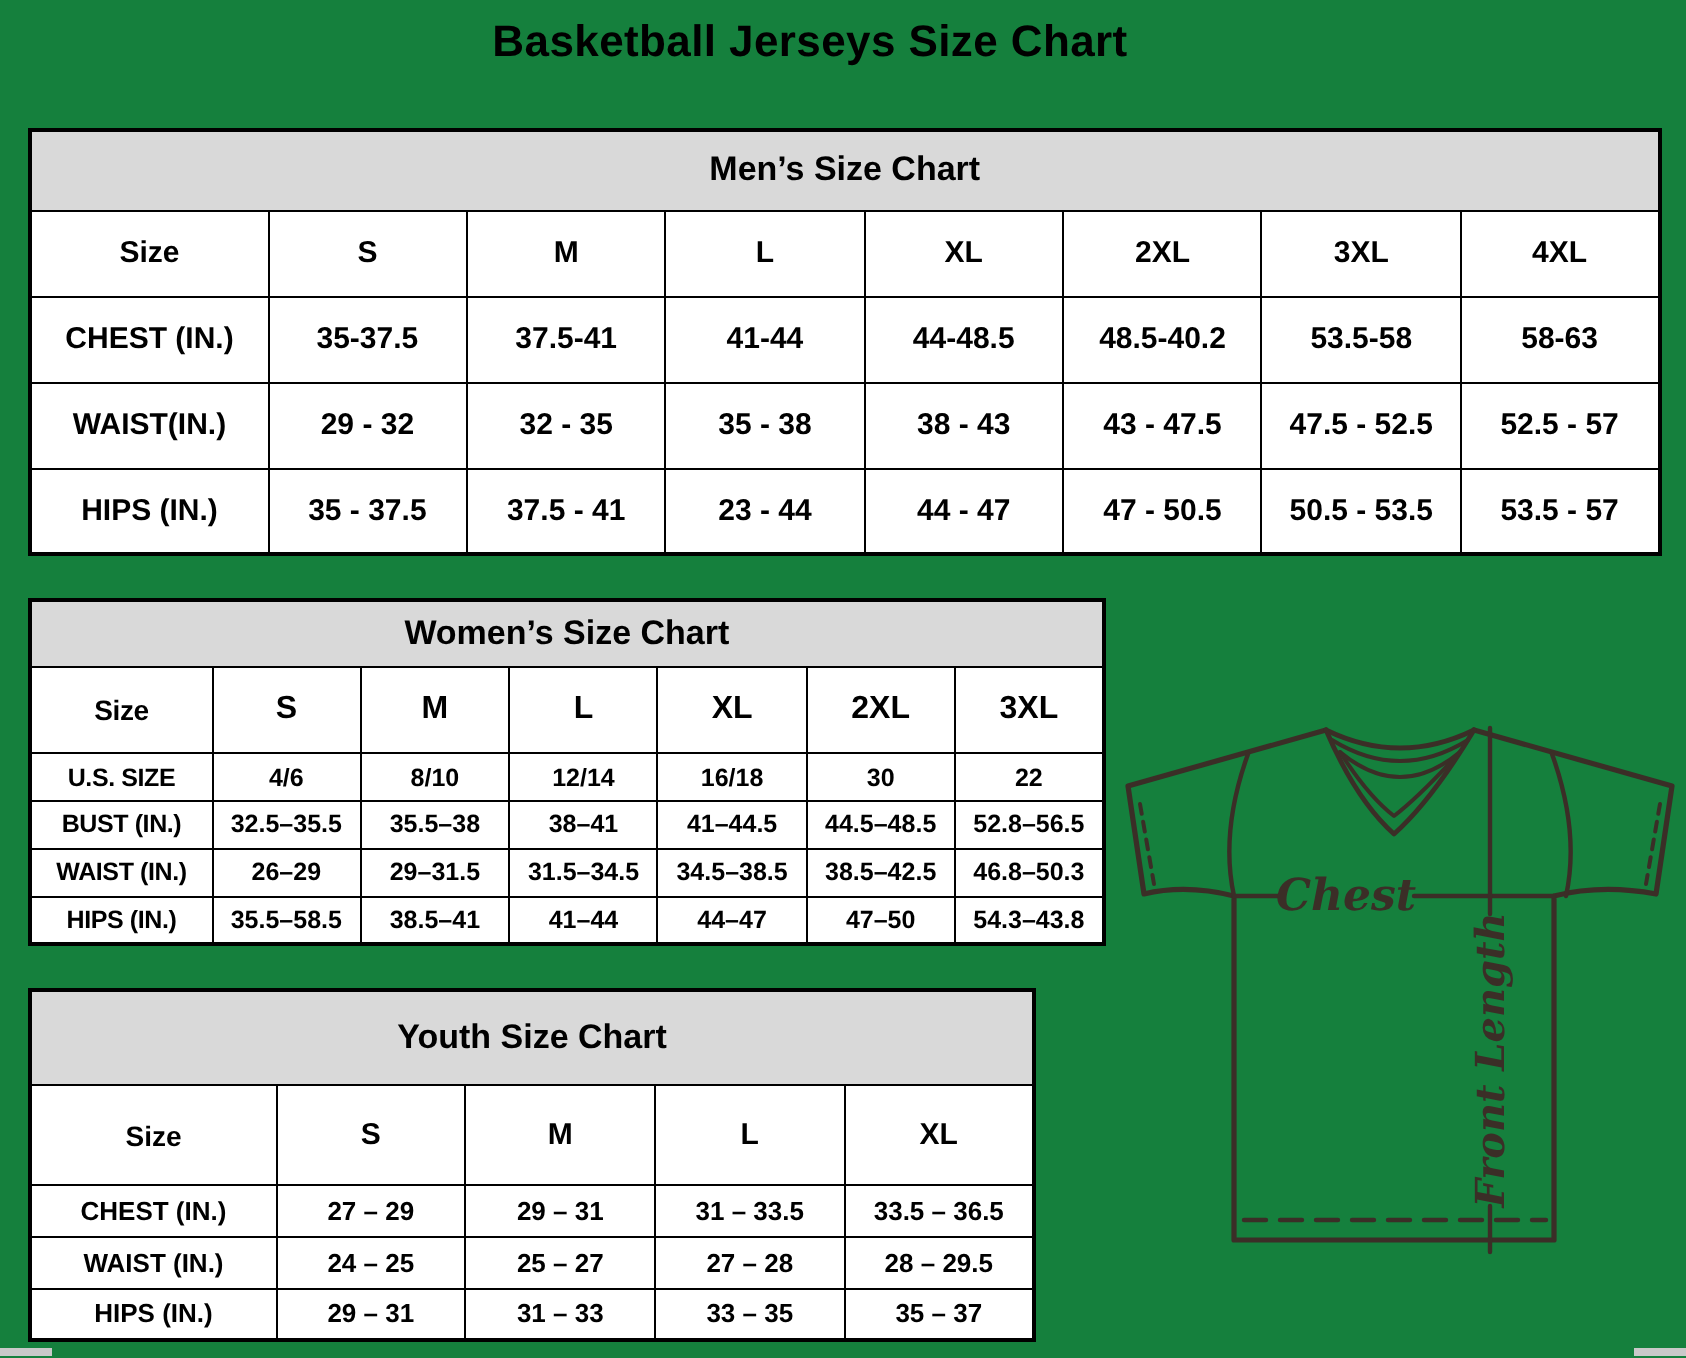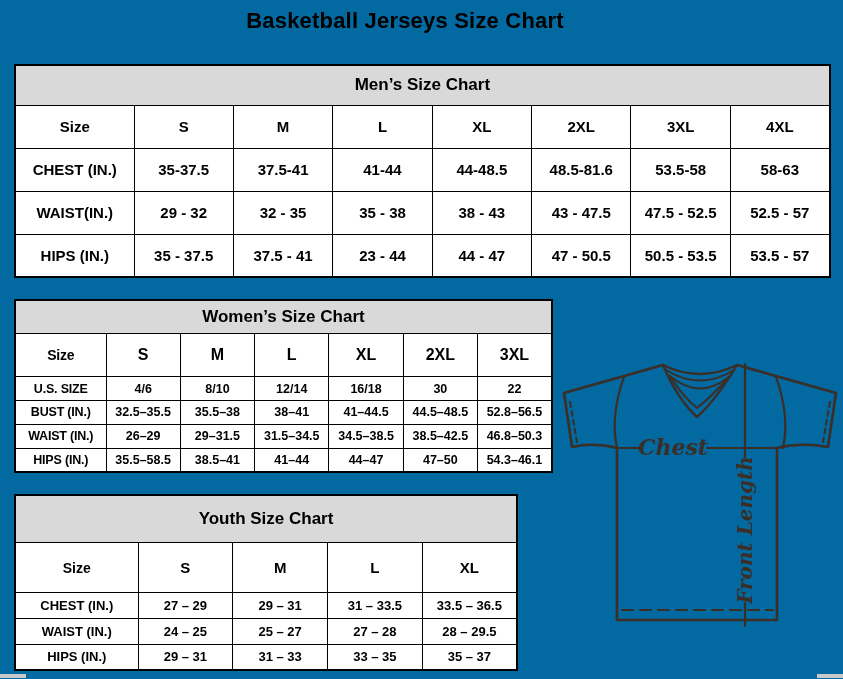--- a/index.html
+++ b/index.html
@@ -1,18 +1,18 @@
 <!DOCTYPE html>
 <html><head>
 <meta charset="utf-8">
 <style>
   * { margin:0; padding:0; box-sizing:border-box; }
   html,body { width:843px; height:679px; background:#ffffff; overflow:hidden;
               font-family:"Liberation Sans", sans-serif; color:#000; }
-  .page { position:relative; width:843px; height:679px; background:#0369a1; }
+  .page { position:relative; width:843px; height:679px; background:#15803d; }
 
   .page-title { position:absolute; left:0; top:8px; width:810px; text-align:center;
                 font-size:22px; font-weight:bold; letter-spacing:0.2px; }
 
   table { border-collapse:collapse; table-layout:fixed; position:absolute;
           border:2px solid #000; background:#fff; }
   th, td { border:1.5px solid #000; text-align:center; vertical-align:middle;
            font-weight:bold; padding:0; overflow:hidden; white-space:nowrap; }
   .band { background:#d9d9d9; font-size:17px; }
 
@@ -78,21 +78,21 @@
       <th>2XL</th>
       <th>3XL</th>
       <th>4XL</th>
     </tr>
     <tr class="data-row">
       <td class="row-label">CHEST (IN.)</td>
       <td>35-37.5</td>
       <td>37.5-41</td>
       <td>41-44</td>
       <td>44-48.5</td>
-      <td>48.5-81.6</td>
+      <td>48.5-40.2</td>
       <td>53.5-58</td>
       <td>58-63</td>
     </tr>
     <tr class="data-row">
       <td class="row-label">WAIST(IN.)</td>
       <td>29 - 32</td>
       <td>32 - 35</td>
       <td>35 - 38</td>
       <td>38 - 43</td>
       <td>43 - 47.5</td>
@@ -162,21 +162,21 @@
       <td>38.5–42.5</td>
       <td>46.8–50.3</td>
     </tr>
     <tr class="data-row">
       <td class="row-label">HIPS (IN.)</td>
       <td>35.5–58.5</td>
       <td>38.5–41</td>
       <td>41–44</td>
       <td>44–47</td>
       <td>47–50</td>
-      <td>54.3–46.1</td>
+      <td>54.3–43.8</td>
     </tr>
   </tbody>
     </table>
 
   <table id="youth">
     <colgroup>
       <col style="width:123px">
         <col style="width:94.75px">
         <col style="width:94.75px">
       <col style="width:94.75px">

